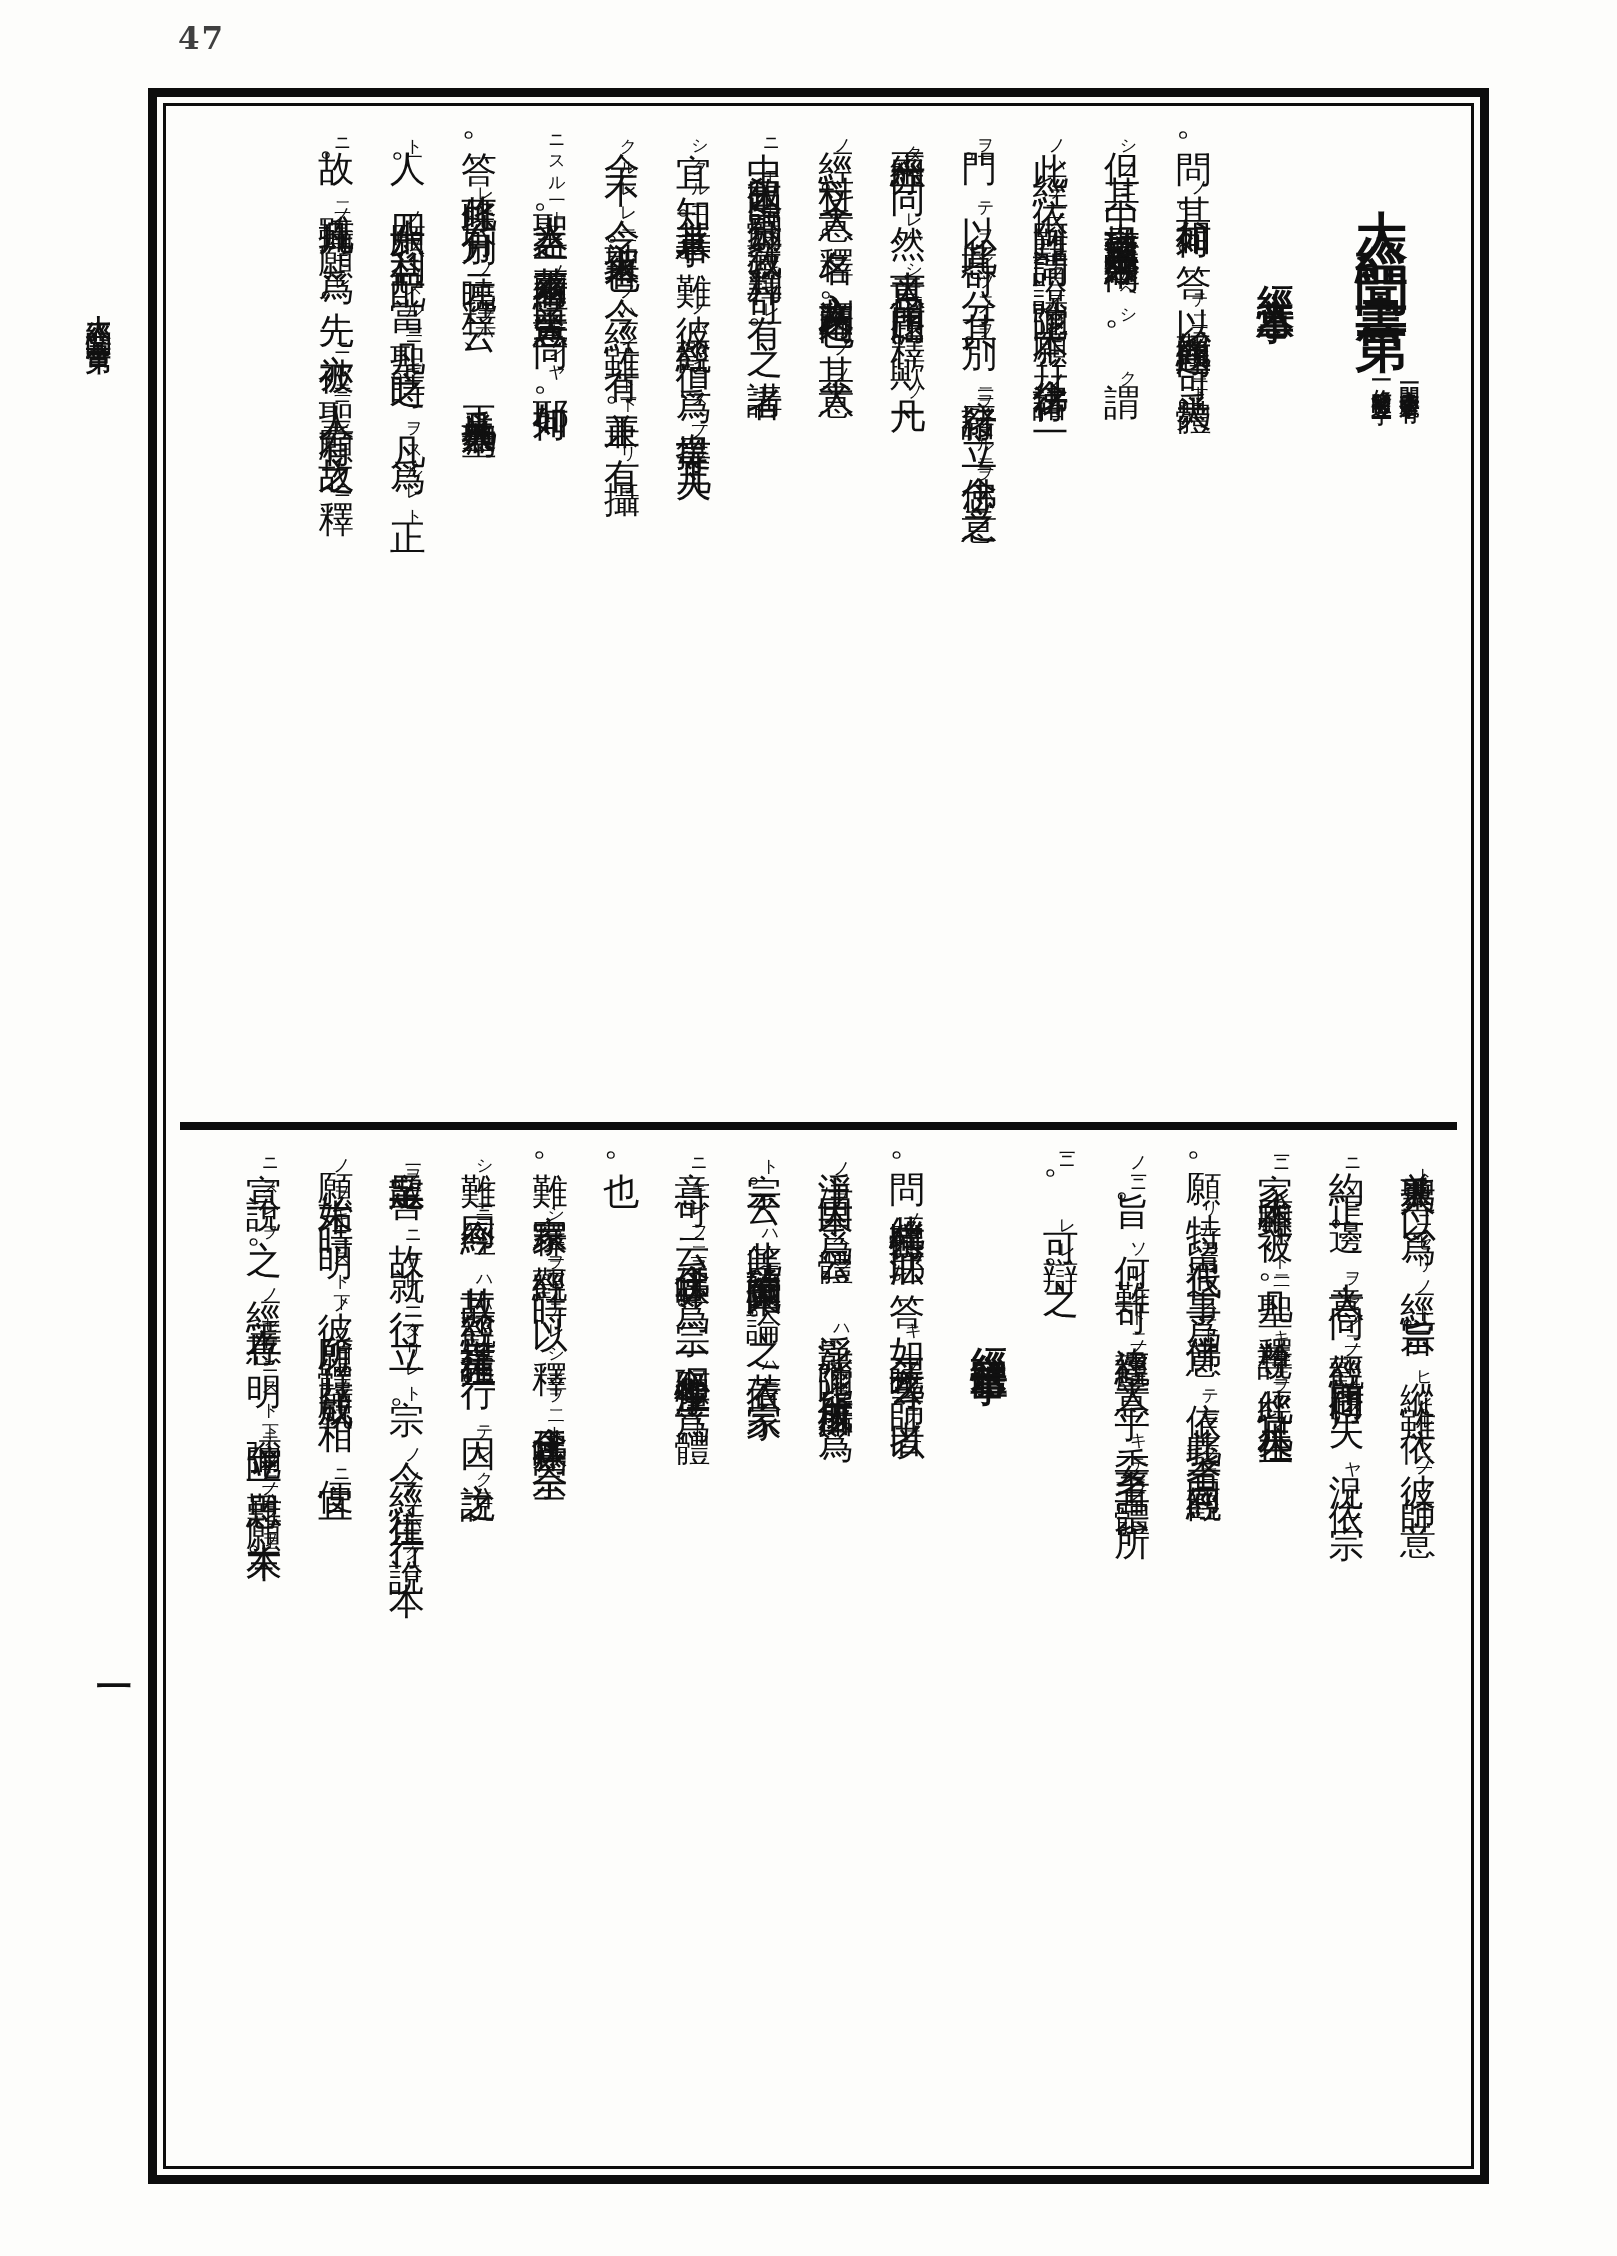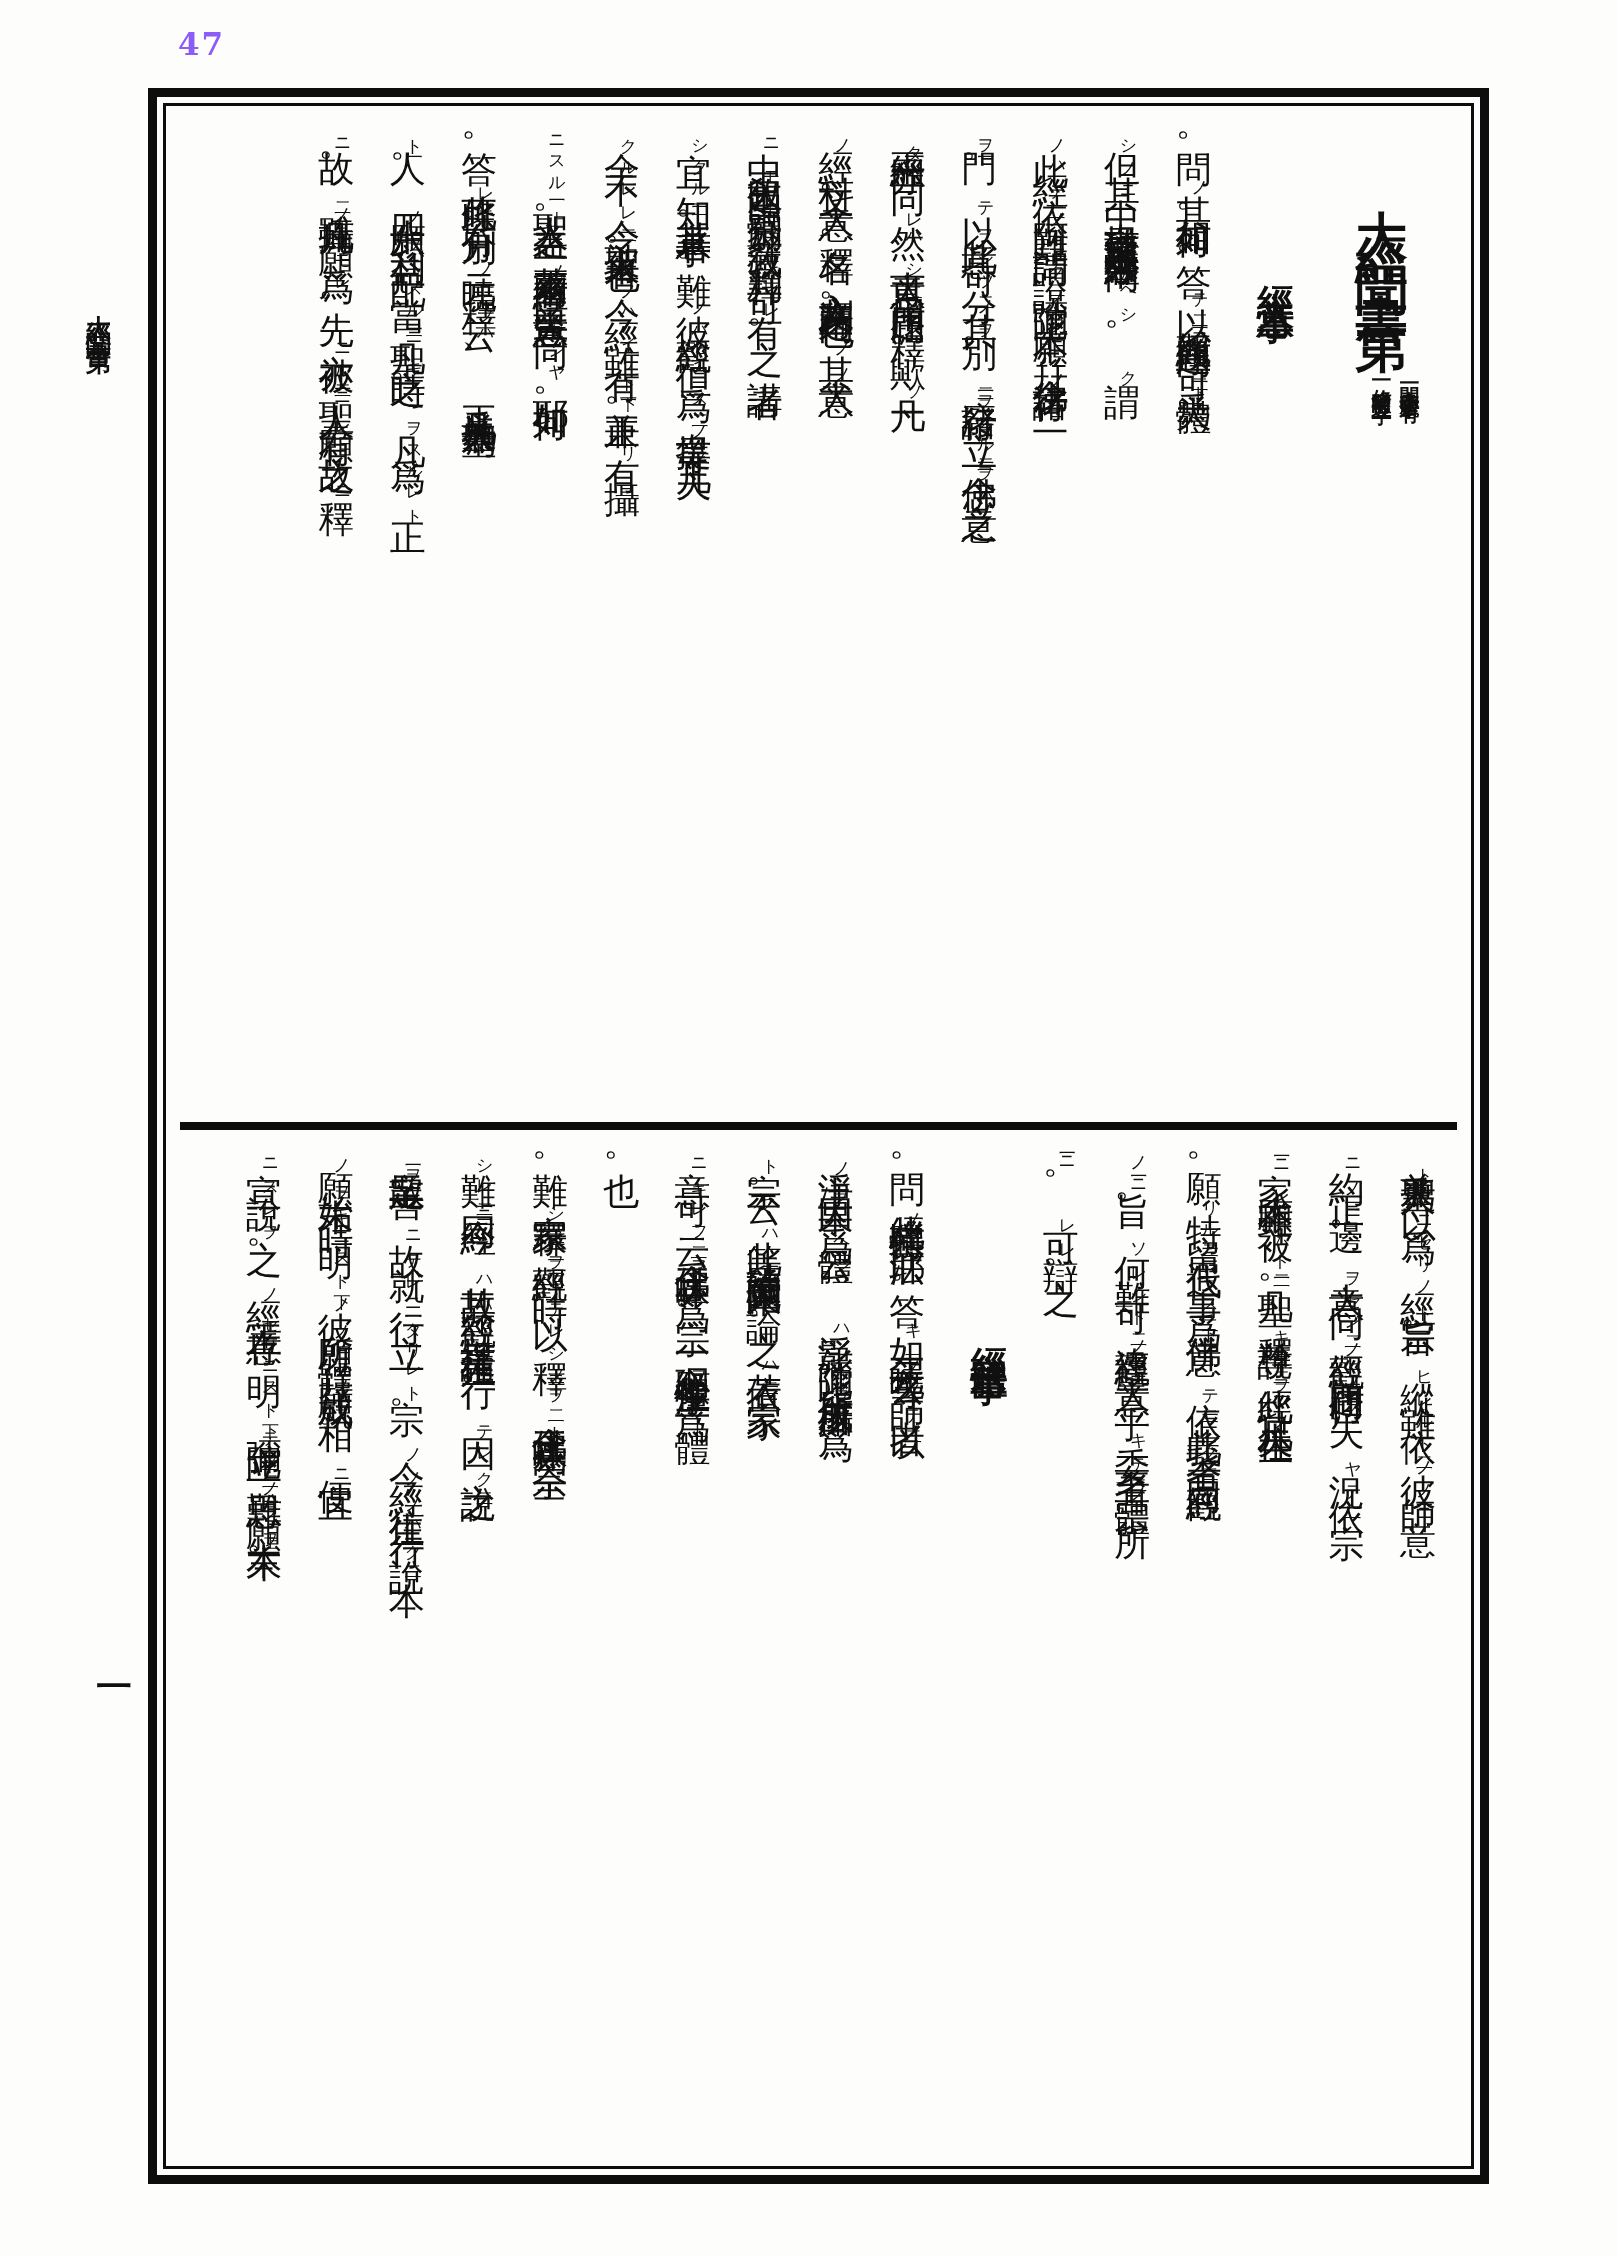--- a/index.html
+++ b/index.html
@@ -1,22 +1,22 @@
 <!DOCTYPE html>
 <html><head>
 <meta charset="utf-8">
 <style>
   html,body{margin:0;padding:0;background:#e8e8e6;}
   .sheet{
     position:relative;width:1617px;height:2256px;background:#fdfdfb;
     font-family:"DejaVu Serif","Liberation Serif",serif;color:#101010;overflow:hidden;
   }
   .page-num{
-    position:absolute;left:178px;top:26px;font-size:31px;font-weight:bold;
-    letter-spacing:2px;color:#8b5cf6;
+    position:absolute;left:178px;top:20px;font-size:31px;font-weight:bold;
+    letter-spacing:2px;color:#404040;
   }
   .vtext{writing-mode:vertical-rl;text-orientation:upright;}
   .margin-title{
     position:absolute;left:82px;top:294px;font-size:25px;letter-spacing:9px;
     font-weight:bold;
   }
   .margin-volume{
     position:absolute;left:90px;top:1668px;font-size:36px;font-weight:bold;
   }
   .frame-outer{

